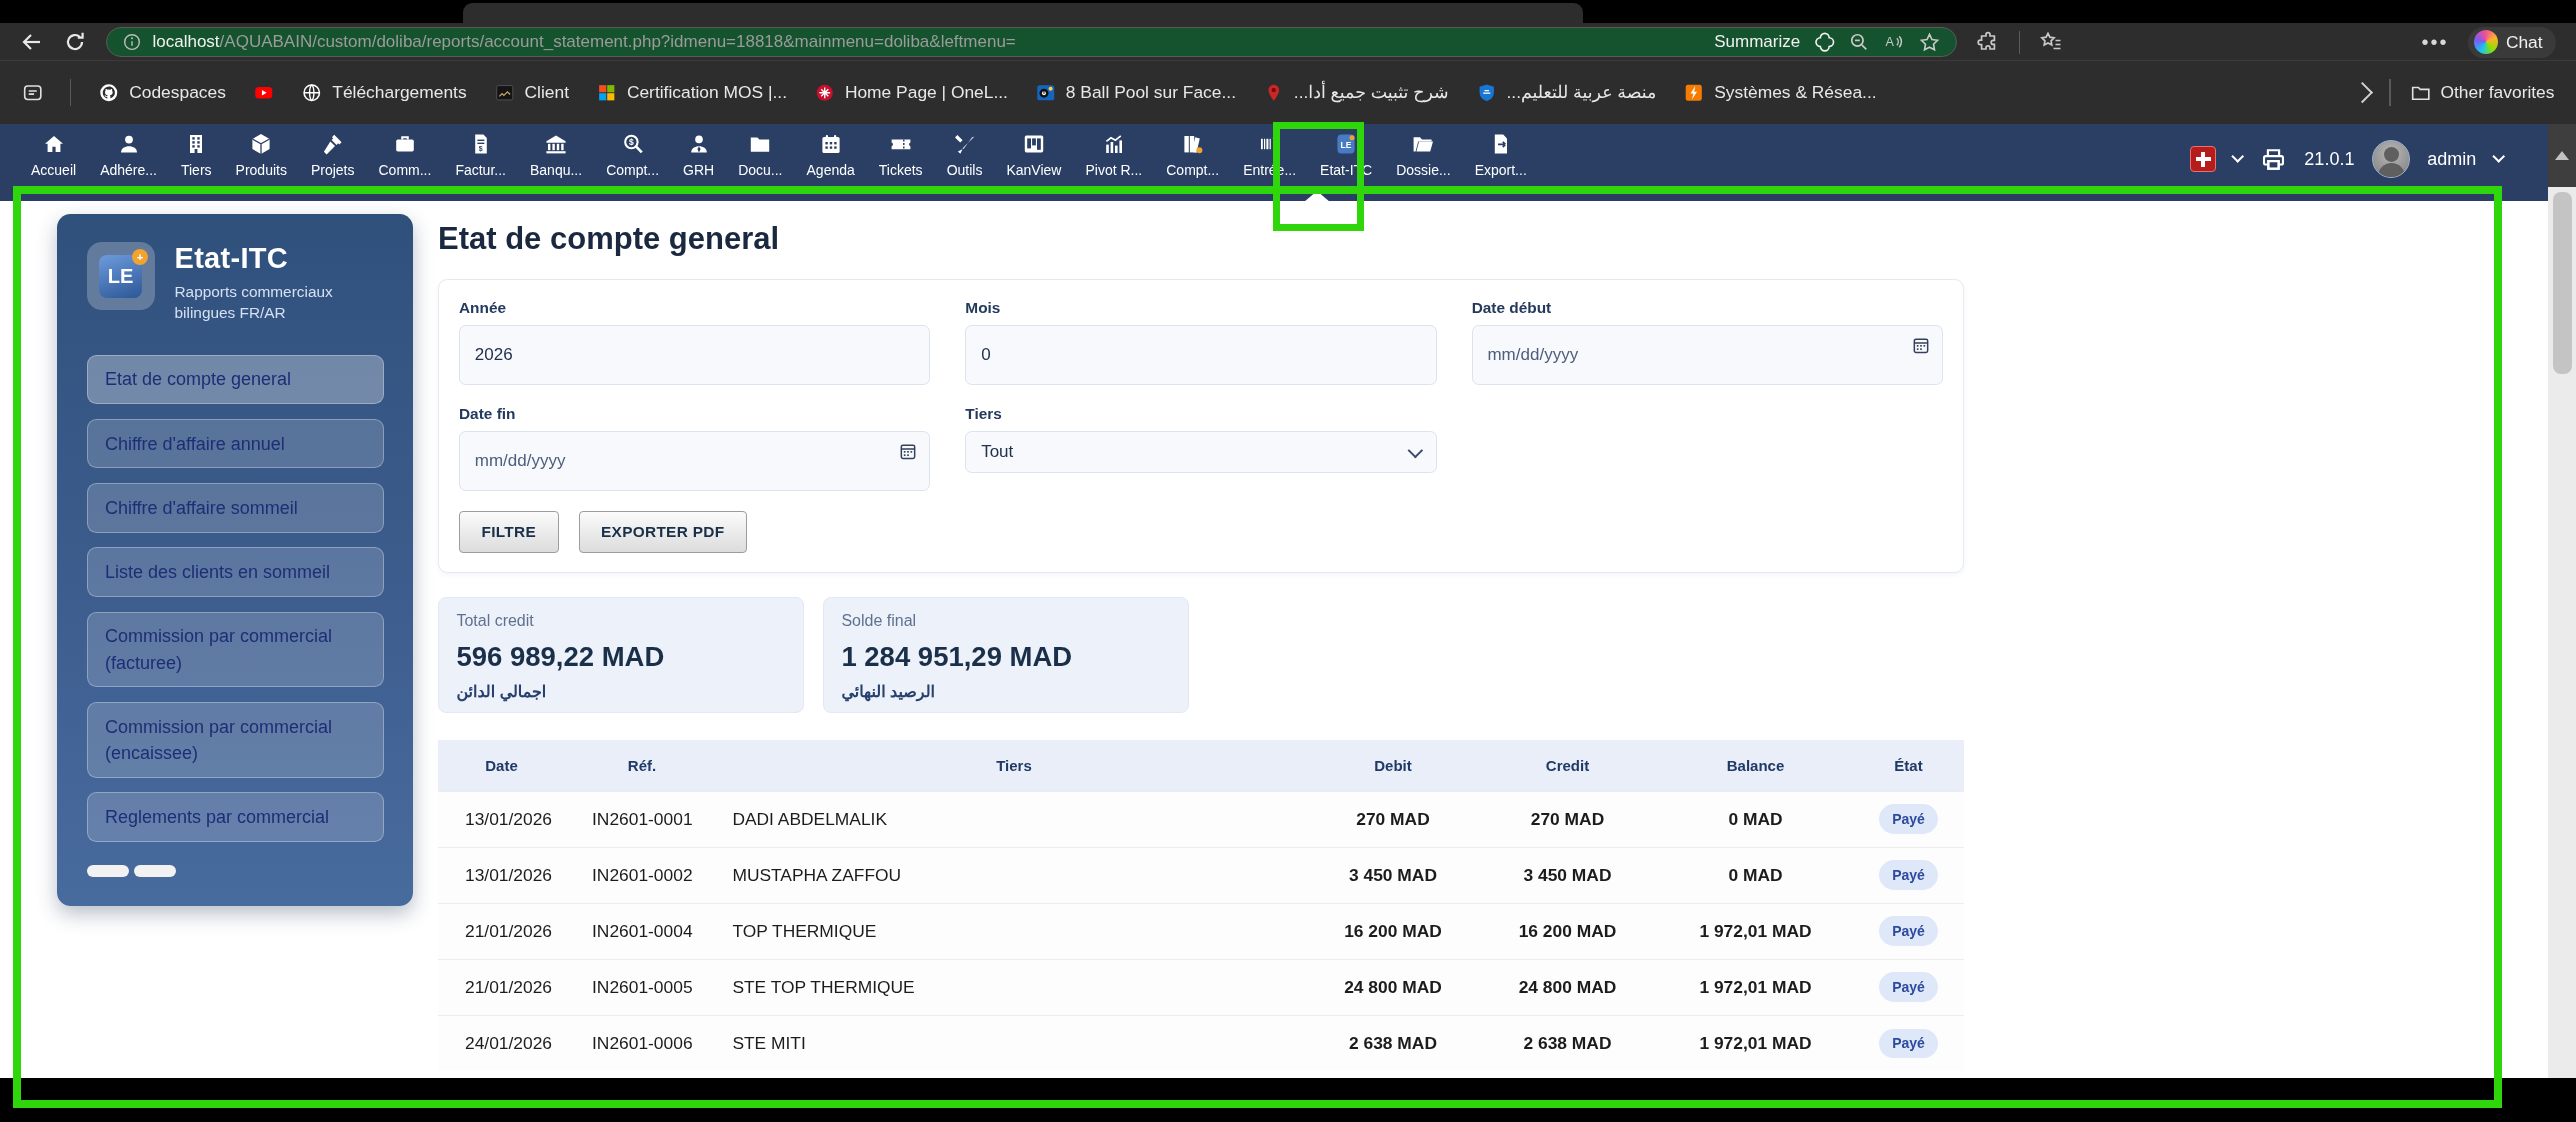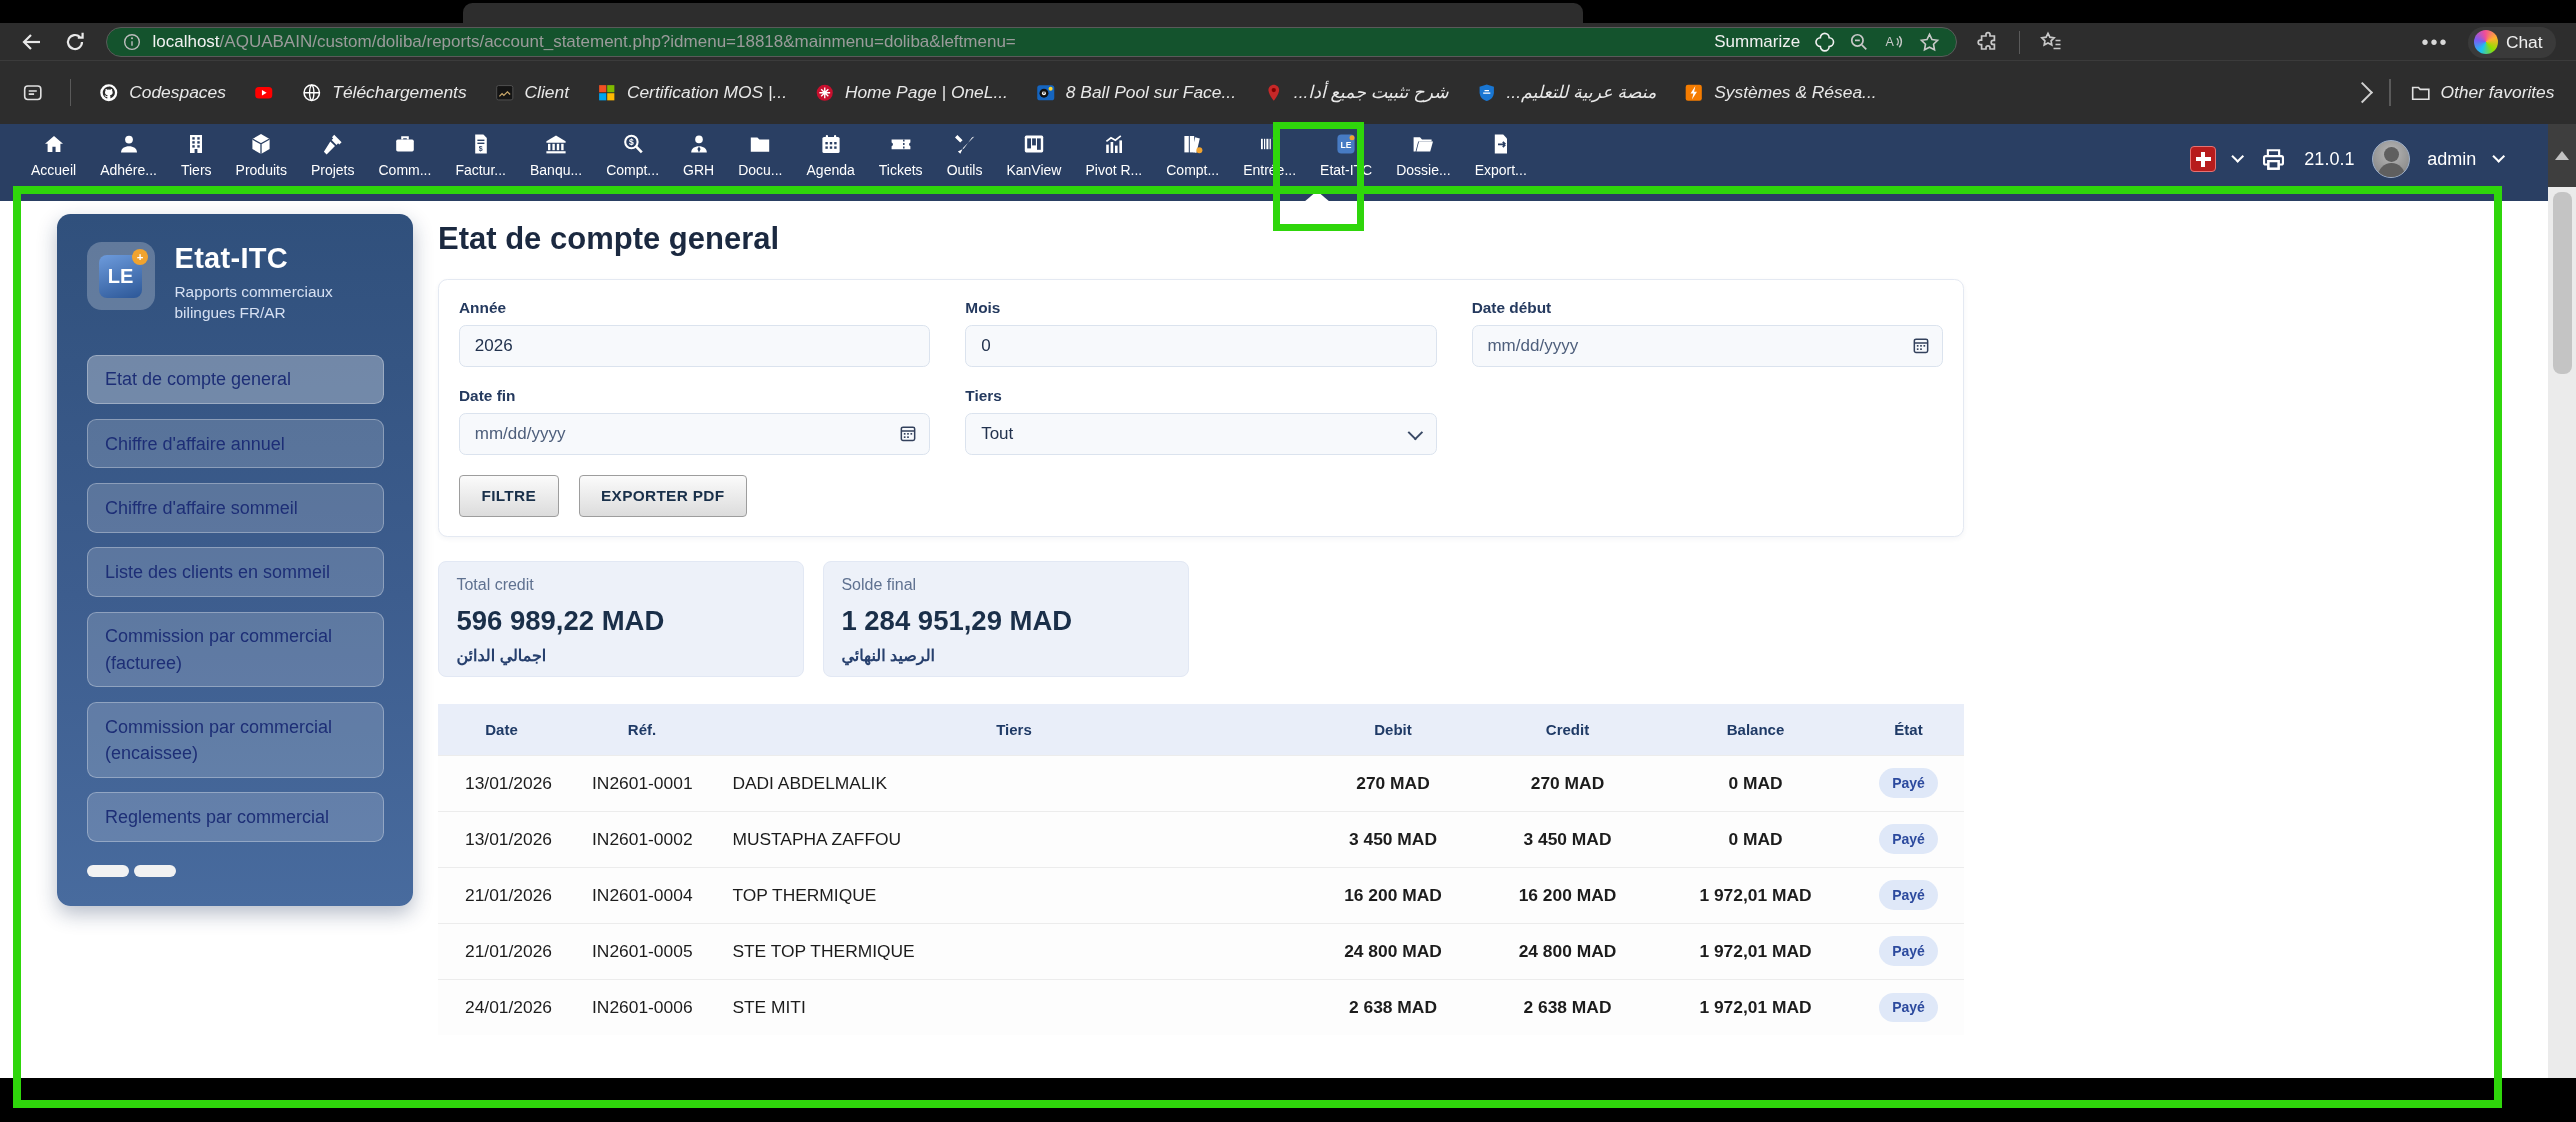--- a/index.html
+++ b/index.html
@@ -20,21 +20,21 @@
   .pill-icons { display:flex; align-items:center; gap:13.4px; }
   .chrome-divider { width:1.3px; height:23px; background:#5a5a5a; }
   .tb-right { margin-left:auto; display:flex; align-items:center; gap:20px; }
   .dots { font-size:20px; color:#d8d8d8; letter-spacing:2px; }
   .chat-btn { height:31px; background:#3a3a3a; border-radius:15.4px; display:flex; align-items:center; gap:8px; padding:0 13.4px 0 5.4px; }
   .copilot-ball { width:24px; height:24px; border-radius:50%; background:conic-gradient(from 210deg,#19c3f3,#7b5cf0,#f04e98,#ffb02e,#8ee000,#19c3f3); }
   .chat-label { font-size:17.4px; color:#f0f0f0; }
 
   
   .bookmarks { position:absolute; left:0; top:60px; width:2576px; height:64px; background:#2d2d2d; border-top:1.3px solid #3b3b3b; display:flex; align-items:center; padding:0 21.5px; gap:27px; }
-  .bm-item { display:flex; align-items:flex-start; gap:9.4px; color:#e8e8e8; font-size:17.4px; white-space:nowrap;font-style:italic; }
+  .bm-item { display:flex; align-items:flex-start; gap:9.4px; color:#e8e8e8; font-size:17.4px; white-space:nowrap; }
   .bm-ic { width:21.5px; height:21.5px; } .bm-ic svg { width:100%; height:100%; }
   .bm-right { margin-left:auto; display:flex; align-items:center; gap:19px; color:#e8e8e8; font-size:17.4px; }
   .chev { width:14.8px; height:14.8px; border-right:2px solid #d0d0d0; border-top:2px solid #d0d0d0; transform:rotate(45deg); }
 
   
   .navbar { position:absolute; left:0; top:124px; width:2576px; height:77px; background:#2a3f63; display:flex; align-items:flex-start; padding:8px 19px 0 19px; }
   .nav-items { display:flex; align-items:flex-start; }
   .nav-item { display:flex; flex-direction:column; align-items:center; padding:0 12px; cursor:pointer; }
   .nav-ic { width:24px; height:24px; } .nav-ic svg { width:100%; height:100%; fill:#ffffff; }
   .nav-label { margin-top:6px; font-size:14px; color:#ffffff; white-space:nowrap; }
@@ -69,21 +69,21 @@
   .pills { margin-top:23px; display:flex; gap:5.4px; }
   .pillbar { width:42px; height:12px; border-radius:6px; background:#f2f2f2; }
 
   .main { position:absolute; left:438px; top:13.4px; width:1526px; }
   .page-title { font-size:31px; font-weight:bold; color:#1b2940; margin:6.7px 0 21.5px; }
 
   .filter-card { background:#fff; border:1.3px solid #e4e9f2; border-radius:9.4px; padding:19px 20px; box-shadow:0 2px 5.4px rgba(30,50,90,.05); }
   .fgrid { display:grid; grid-template-columns:1fr 1fr 1fr; column-gap:35px; row-gap:20px; }
   .field label { display:block; font-size:15.4px; font-weight:bold; color:#24395e; margin-bottom:8px; }
   .inputwrap { position:relative; }
-  .inp { width:100%; height:42px; background:#f7f9fc; border:1.3px solid #dbe3ee; border-radius:6.7px; padding:0 40px 0 14.8px; font-size:17px; color:#22324e; font-family:"Liberation Sans",sans-serif; outline:none; }
+  .inp { width:100%; height:60px; background:#f7f9fc; border:1.3px solid #dbe3ee; border-radius:6.7px; padding:0 40px 0 14.8px; font-size:17px; color:#22324e; font-family:"Liberation Sans",sans-serif; outline:none; }
   .inp::placeholder { color:#4e5f7c; opacity:1; }
   .cal { position:absolute; right:12px; top:10.7px; width:20px; height:20px; }
   .cal svg { width:100%; height:100%; }
   .selwrap { position:relative; }
   .sel { width:100%; height:42px; background:#f7f9fc; border:1.3px solid #dbe3ee; border-radius:6.7px; padding:0 14.8px; font-size:17px; color:#22324e; display:flex; align-items:center; cursor:pointer; }
   .sel-chev { position:absolute; right:16px; top:14.8px; width:10.7px; height:10.7px; border-right:2px solid #3a4a66; border-bottom:2px solid #3a4a66; transform:rotate(45deg); }
   .btn-row { margin-top:20px; display:flex; gap:20px; }
   .btn { height:42px; padding:0 21.5px; background:linear-gradient(180deg,#fbfbfb,#dcdcdc); border:1.3px solid #9d9d9d; border-radius:4px;
          font-size:15.4px; font-weight:bold; color:#19304a; display:flex; align-items:center; cursor:pointer; font-family:"Liberation Sans",sans-serif; letter-spacing:0.3px; }
 

